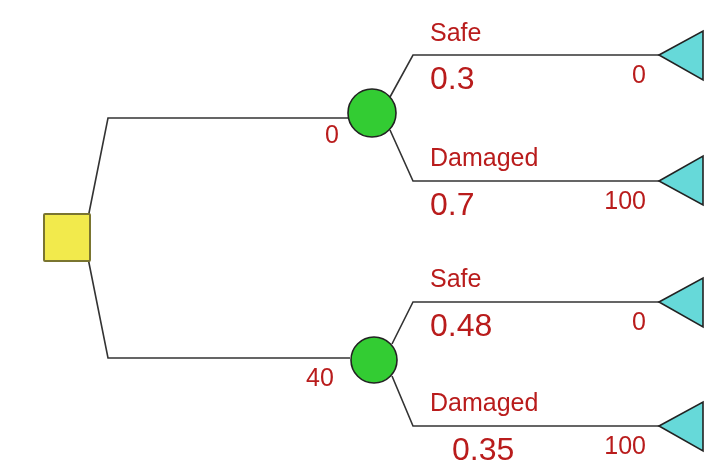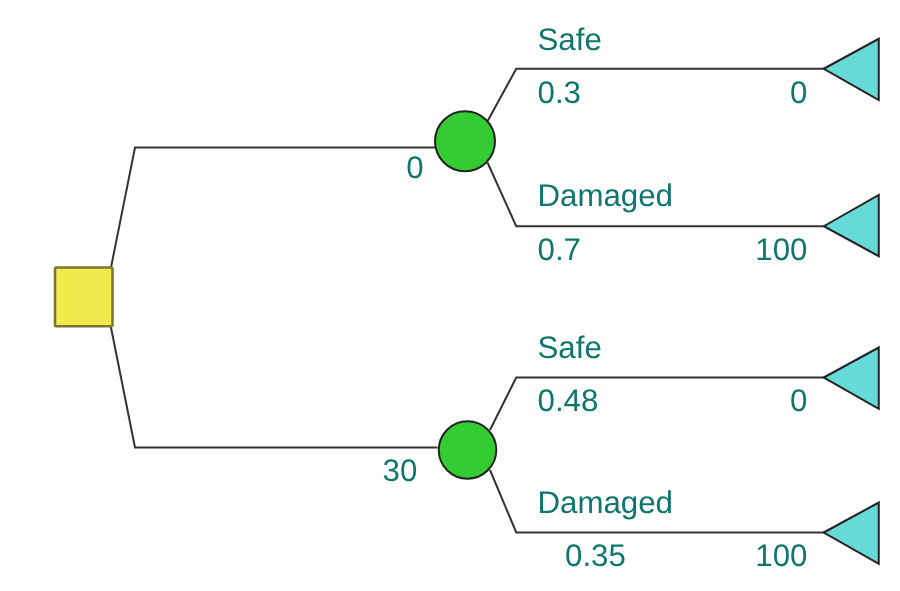--- a/index.html
+++ b/index.html
@@ -22,26 +22,26 @@
     left: 0;
     top: 0;
     width: 720px;
     height: 473px;
   }
   .tree-label {
     position: absolute;
     font-family: "Liberation Sans", sans-serif;
     font-size: 25px;
     line-height: 1;
-    color: #0f766e;
+    color: #b91c1c;
     white-space: nowrap;
   }
   .label-branch { font-size: 25px; }
   .label-event  { font-size: 25px; }
-  .label-prob   { font-size: 25px; }
+  .label-prob   { font-size: 32px; }
   .label-payoff { font-size: 25px; }
   .label-cost   { font-size: 25px; }
   .align-right  { text-align: right; }
 </style>
 </head>
 <body>
 
 <div id="tree-canvas">
 
   <svg id="tree-svg" viewBox="0 0 720 473">
@@ -79,21 +79,21 @@
   <div class="tree-label label-cost" style="left:325px; top:122px;">0</div>
 
   <div class="tree-label label-event" style="left:430px; top:20px;">Safe</div>
   <div class="tree-label label-prob" style="left:430px; top:62px;">0.3</div>
   <div class="tree-label label-payoff align-right" style="left:566px; top:62px; width:80px;">0</div>
 
   <div class="tree-label label-event" style="left:430px; top:145px;">Damaged</div>
   <div class="tree-label label-prob" style="left:430px; top:188px;">0.7</div>
   <div class="tree-label label-payoff align-right" style="left:566px; top:188px; width:80px;">100</div>
 
-  <div class="tree-label label-cost" style="left:306px; top:365px;">30</div>
+  <div class="tree-label label-cost" style="left:306px; top:365px;">40</div>
 
   <div class="tree-label label-event" style="left:430px; top:266px;">Safe</div>
   <div class="tree-label label-prob" style="left:430px; top:309px;">0.48</div>
   <div class="tree-label label-payoff align-right" style="left:566px; top:309px; width:80px;">0</div>
 
   <div class="tree-label label-event" style="left:430px; top:390px;">Damaged</div>
   <div class="tree-label label-prob" style="left:452px; top:433px;">0.35</div>
   <div class="tree-label label-payoff align-right" style="left:566px; top:433px; width:80px;">100</div>
 
 </div>

